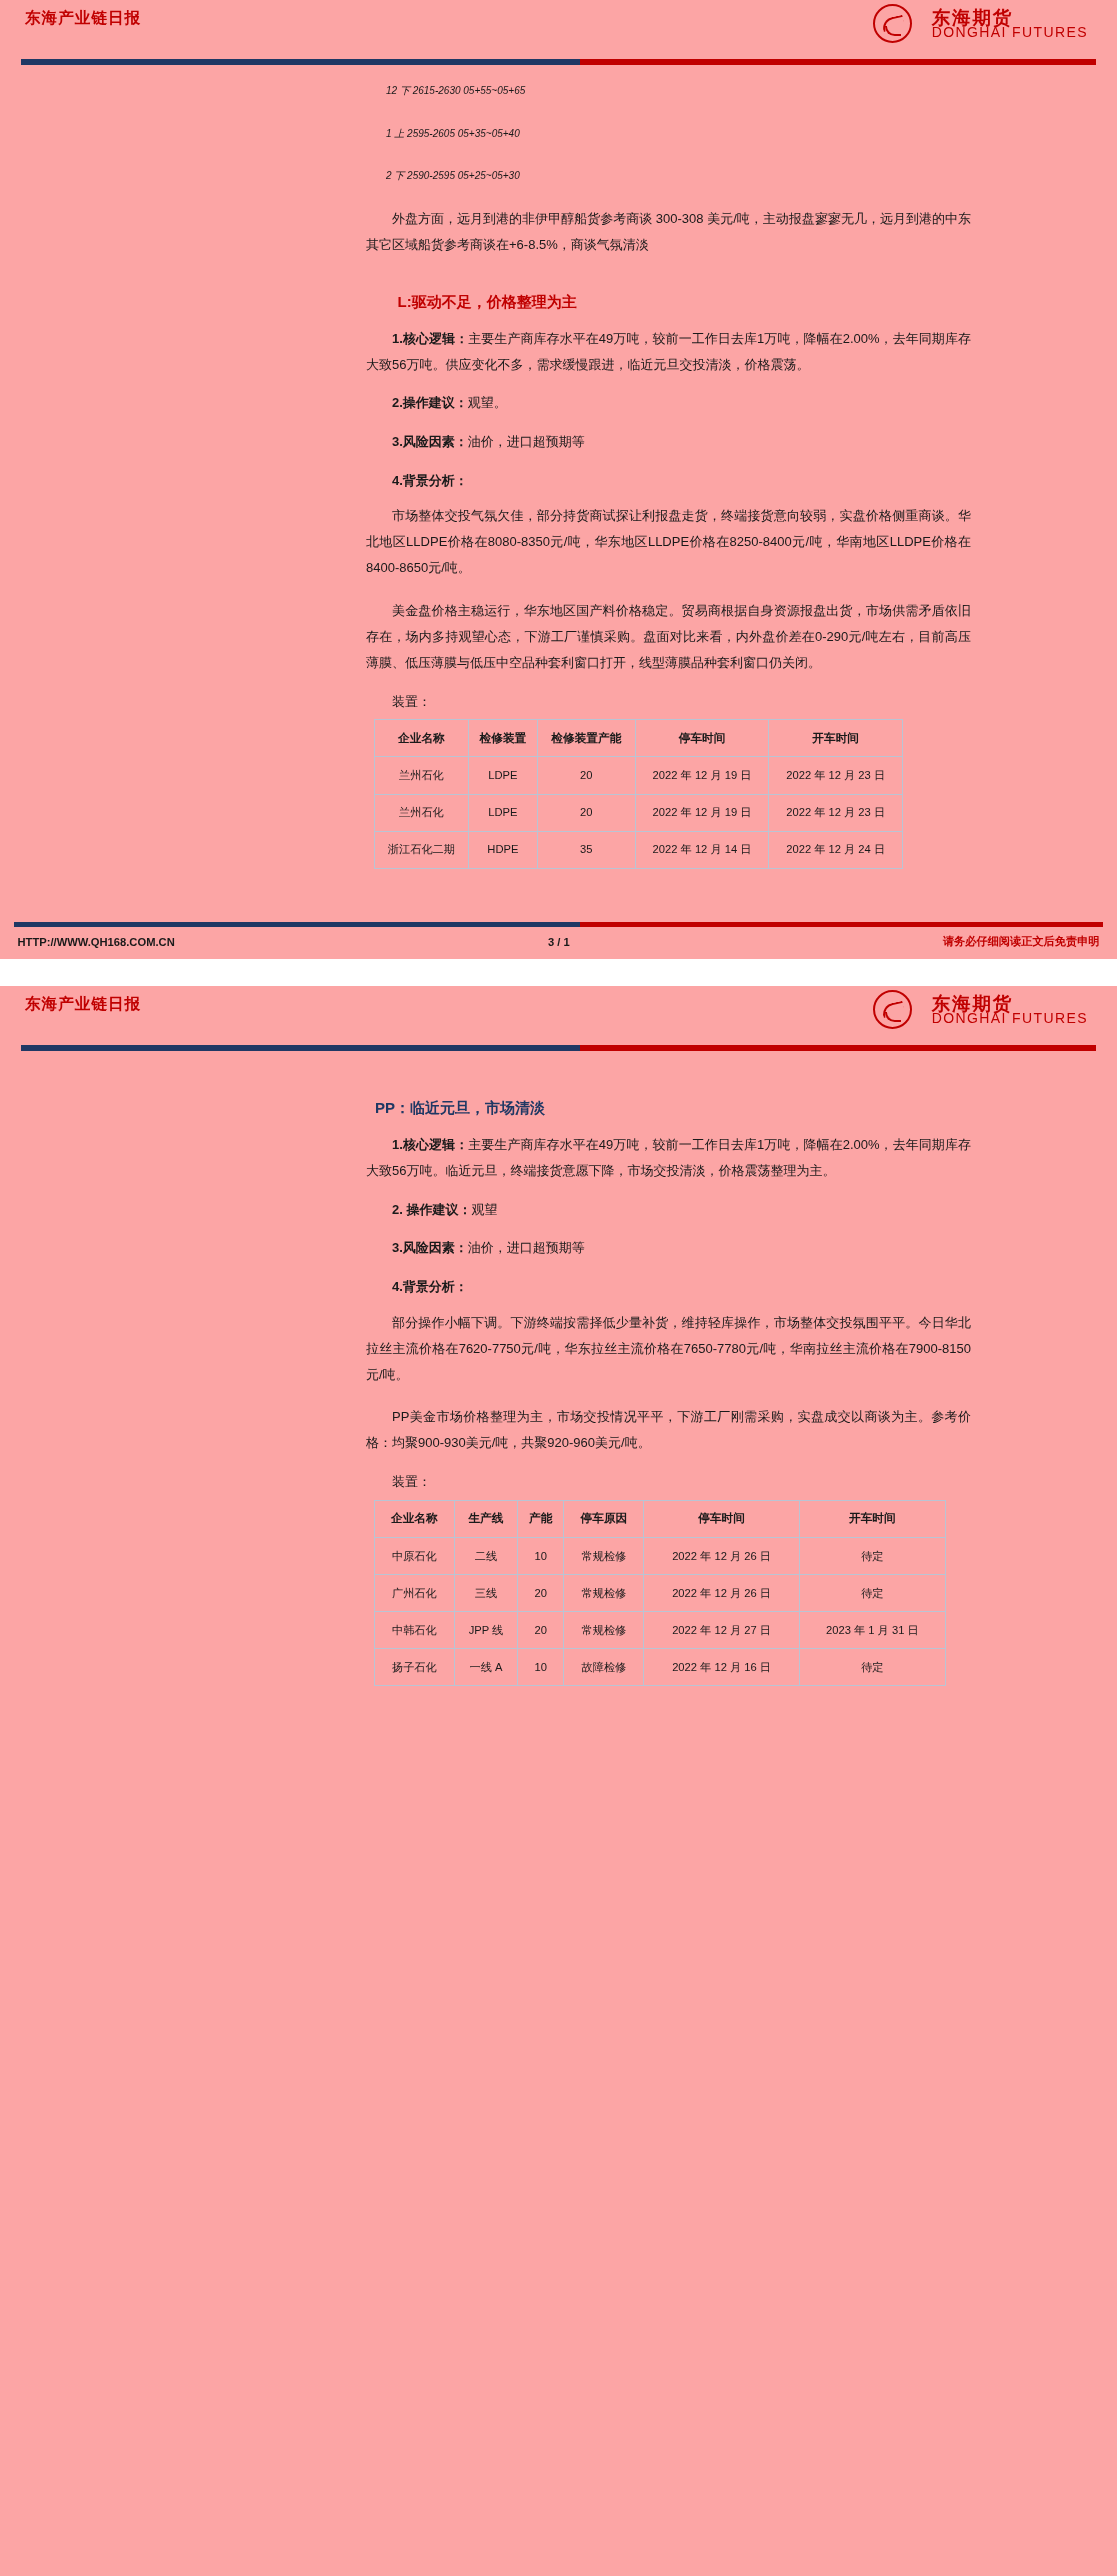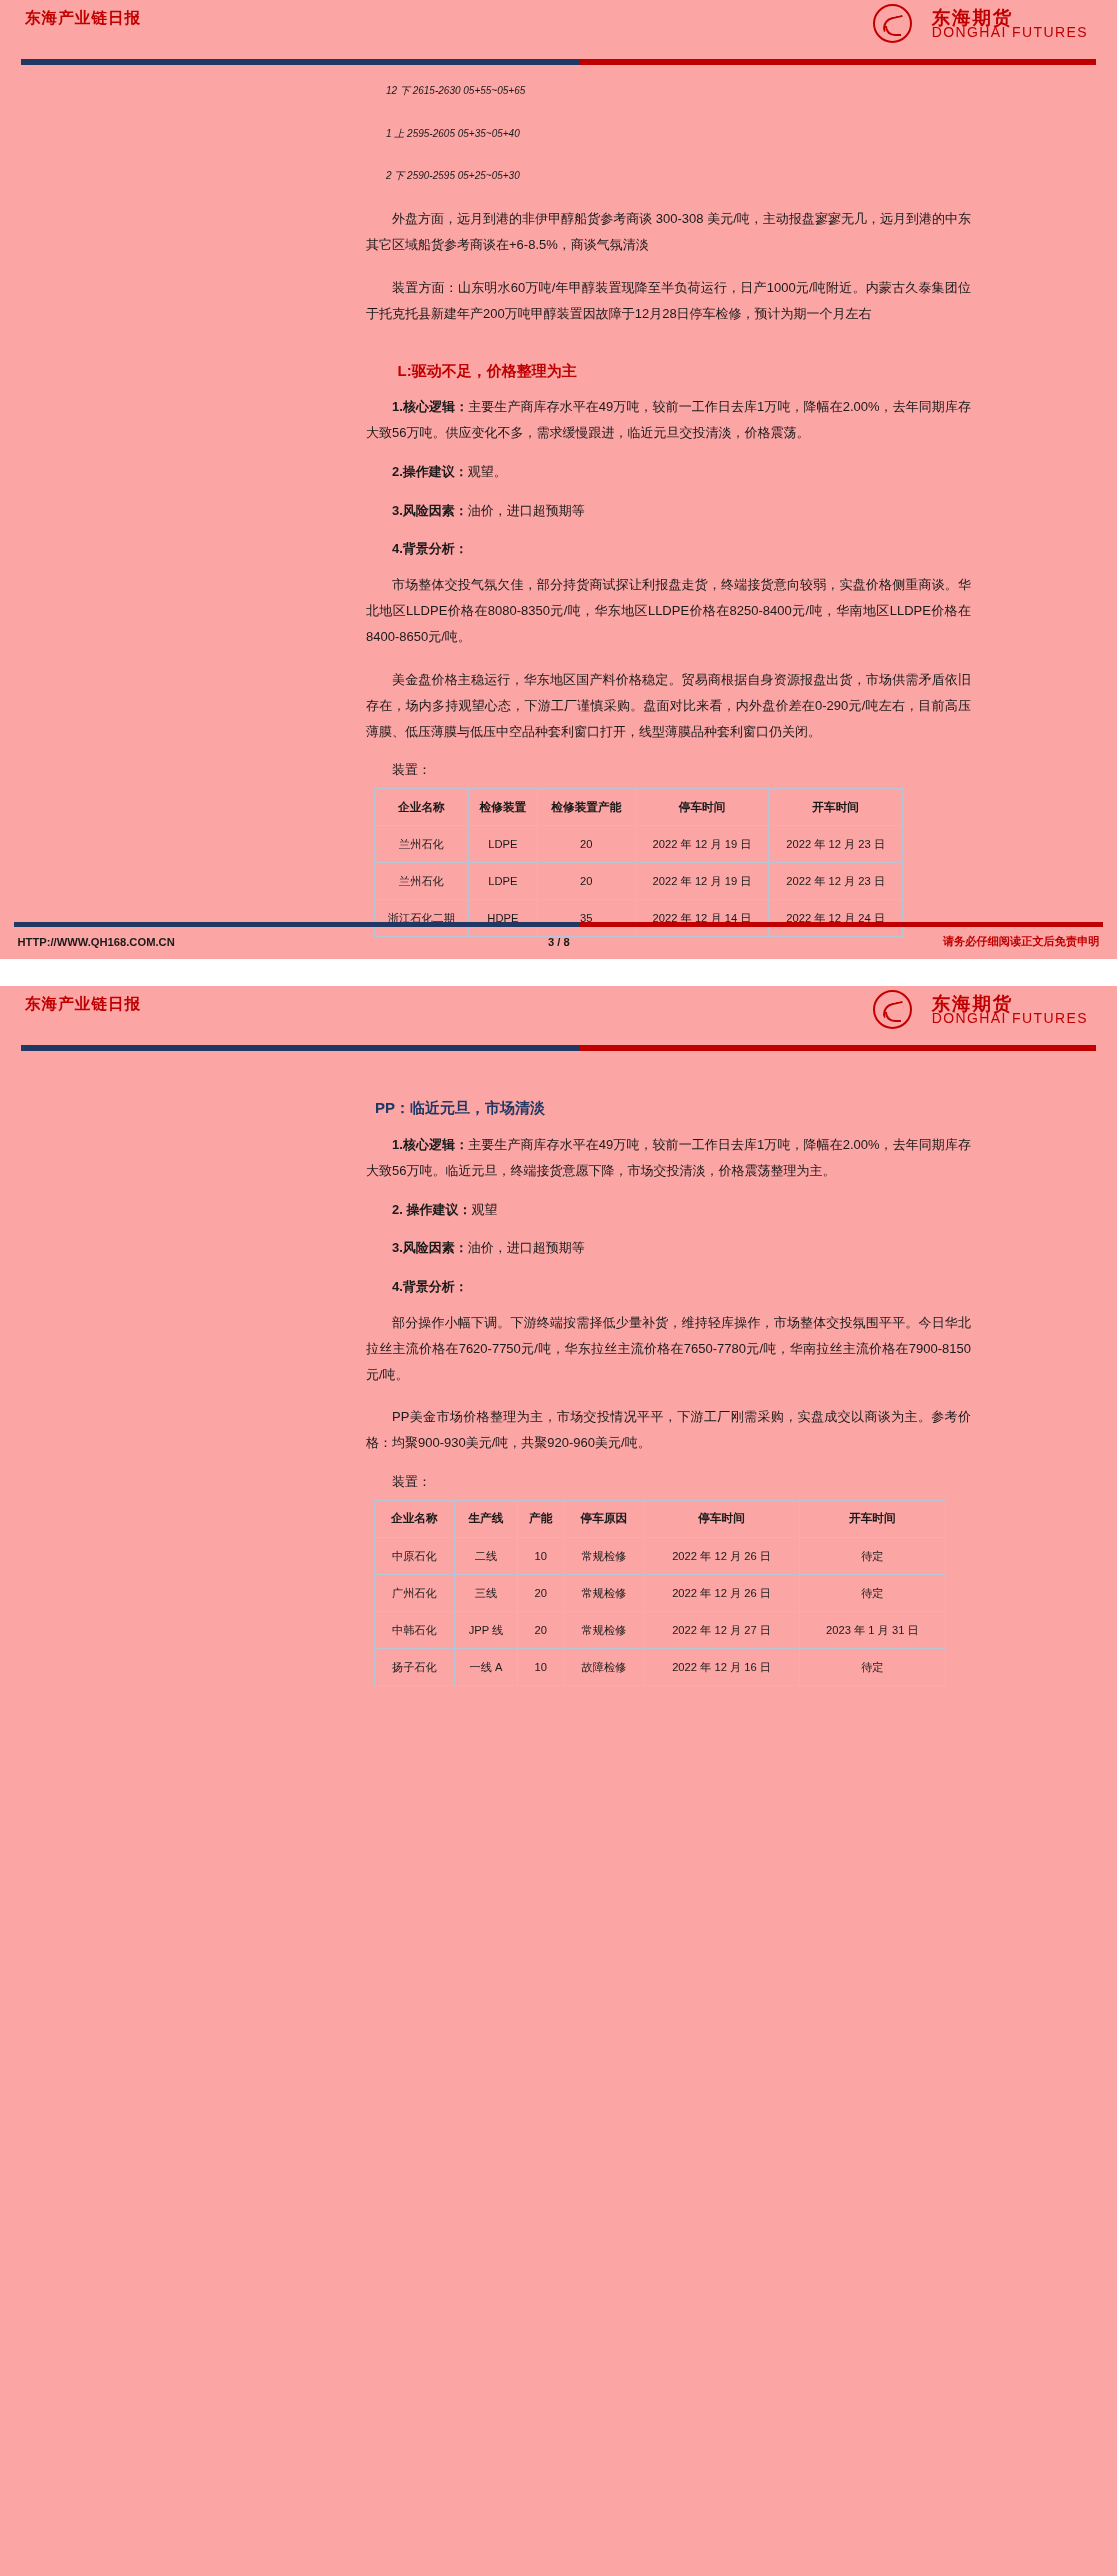--- a/index.html
+++ b/index.html
@@ -217,21 +217,20 @@
       <div class="r"></div>
     </div>
 
     <div class="content">
 
       <p class="quote">12 下  2615-2630 05+55~05+65</p>
       <p class="quote">1 上  2595-2605 05+35~05+40</p>
       <p class="quote">2 下  2590-2595 05+25~05+30</p>
 
       <p class="para">外盘方面，远月到港的非伊甲醇船货参考商谈 300-308 美元/吨，主动报盘寥寥无几，远月到港的中东其它区域船货参考商谈在+6-8.5%，商谈气氛清淡</p>
-      <p class="para">装置方面：山东明水60万吨/年甲醇装置现降至半负荷运行，日产1000元/吨附近。内蒙古久泰集团位于托克托县新建年产200万吨甲醇装置因故障于12月28日停车检修，预计为期一个月左右</p>
 
       <h2 class="sec-title">L:驱动不足，价格整理为主</h2>
 
       <p class="bullet"><b>1.核心逻辑：</b>主要生产商库存水平在49万吨，较前一工作日去库1万吨，降幅在2.00%，去年同期库存大致56万吨。供应变化不多，需求缓慢跟进，临近元旦交投清淡，价格震荡。</p>
       <p class="bullet"><b>2.操作建议：</b>观望。</p>
       <p class="bullet"><b>3.风险因素：</b>油价，进口超预期等</p>
       <p class="label">4.背景分析：</p>
 
       <p class="para">市场整体交投气氛欠佳，部分持货商试探让利报盘走货，终端接货意向较弱，实盘价格侧重商谈。华北地区LLDPE价格在8080-8350元/吨，华东地区LLDPE价格在8250-8400元/吨，华南地区LLDPE价格在8400-8650元/吨。</p>
       <p class="para">美金盘价格主稳运行，华东地区国产料价格稳定。贸易商根据自身资源报盘出货，市场供需矛盾依旧存在，场内多持观望心态，下游工厂谨慎采购。盘面对比来看，内外盘价差在0-290元/吨左右，目前高压薄膜、低压薄膜与低压中空品种套利窗口打开，线型薄膜品种套利窗口仍关闭。</p>
@@ -276,21 +275,21 @@
       </div>
     </div>
 
     <div class="pg-footer">
       <div class="ftr-rule">
         <div class="b"></div>
         <div class="r"></div>
       </div>
       <div class="ftr-row">
         <div class="ftr-left">HTTP://WWW.QH168.COM.CN</div>
-        <div class="ftr-center">3 / 8</div>
+        <div class="ftr-center">3 / 1</div>
         <div class="ftr-right">请务必仔细阅读正文后免责申明</div>
       </div>
     </div>
   </div>
 
   <div class="gap"></div>
 
   <div class="page page-2">
 
     <div class="pg-header">

